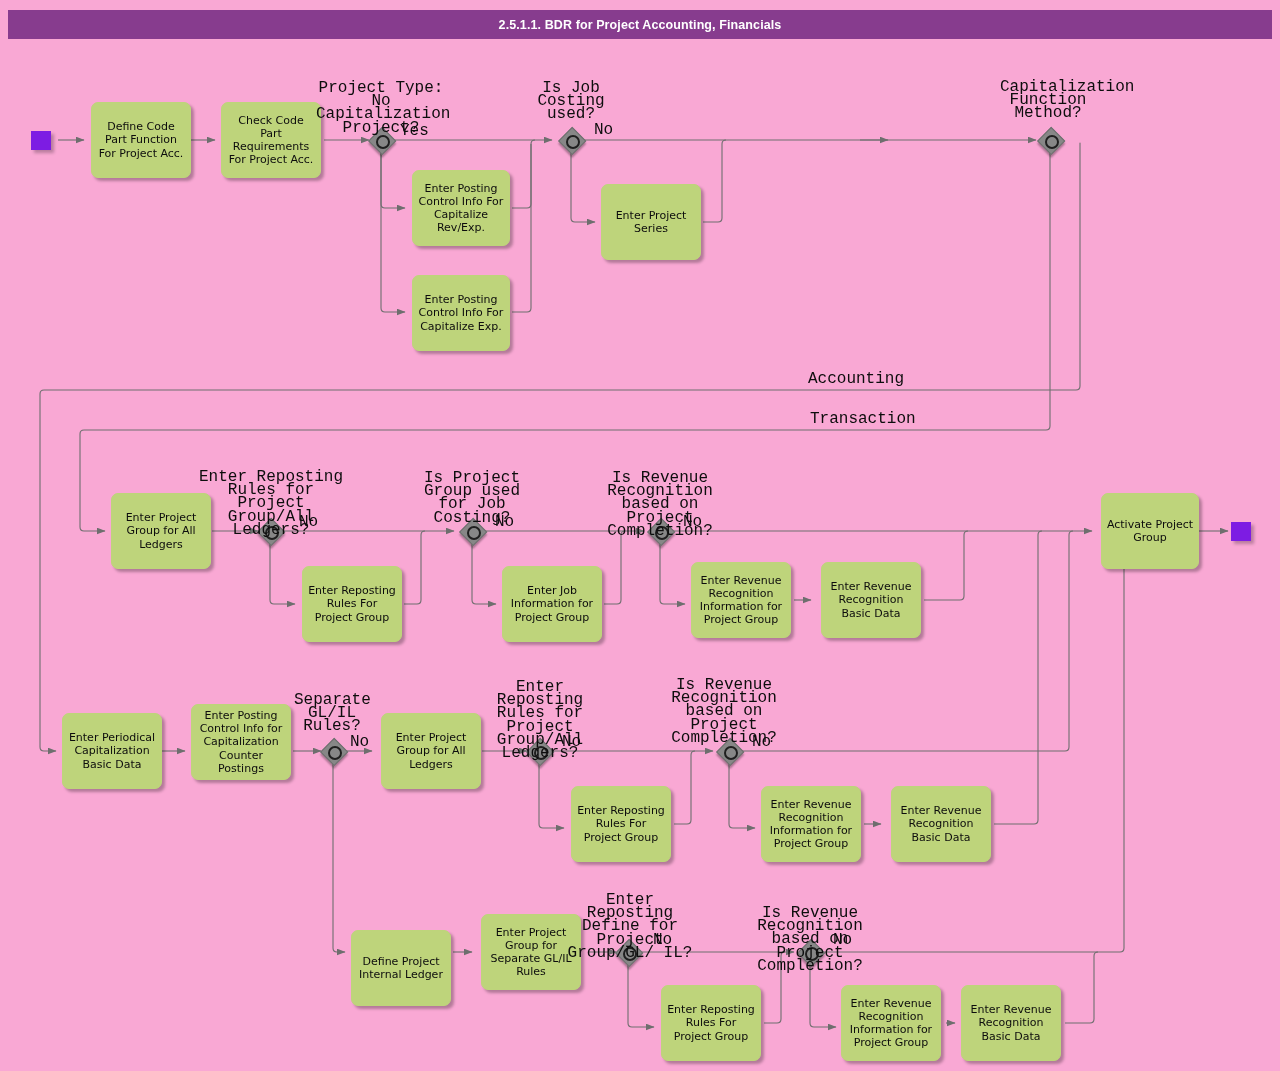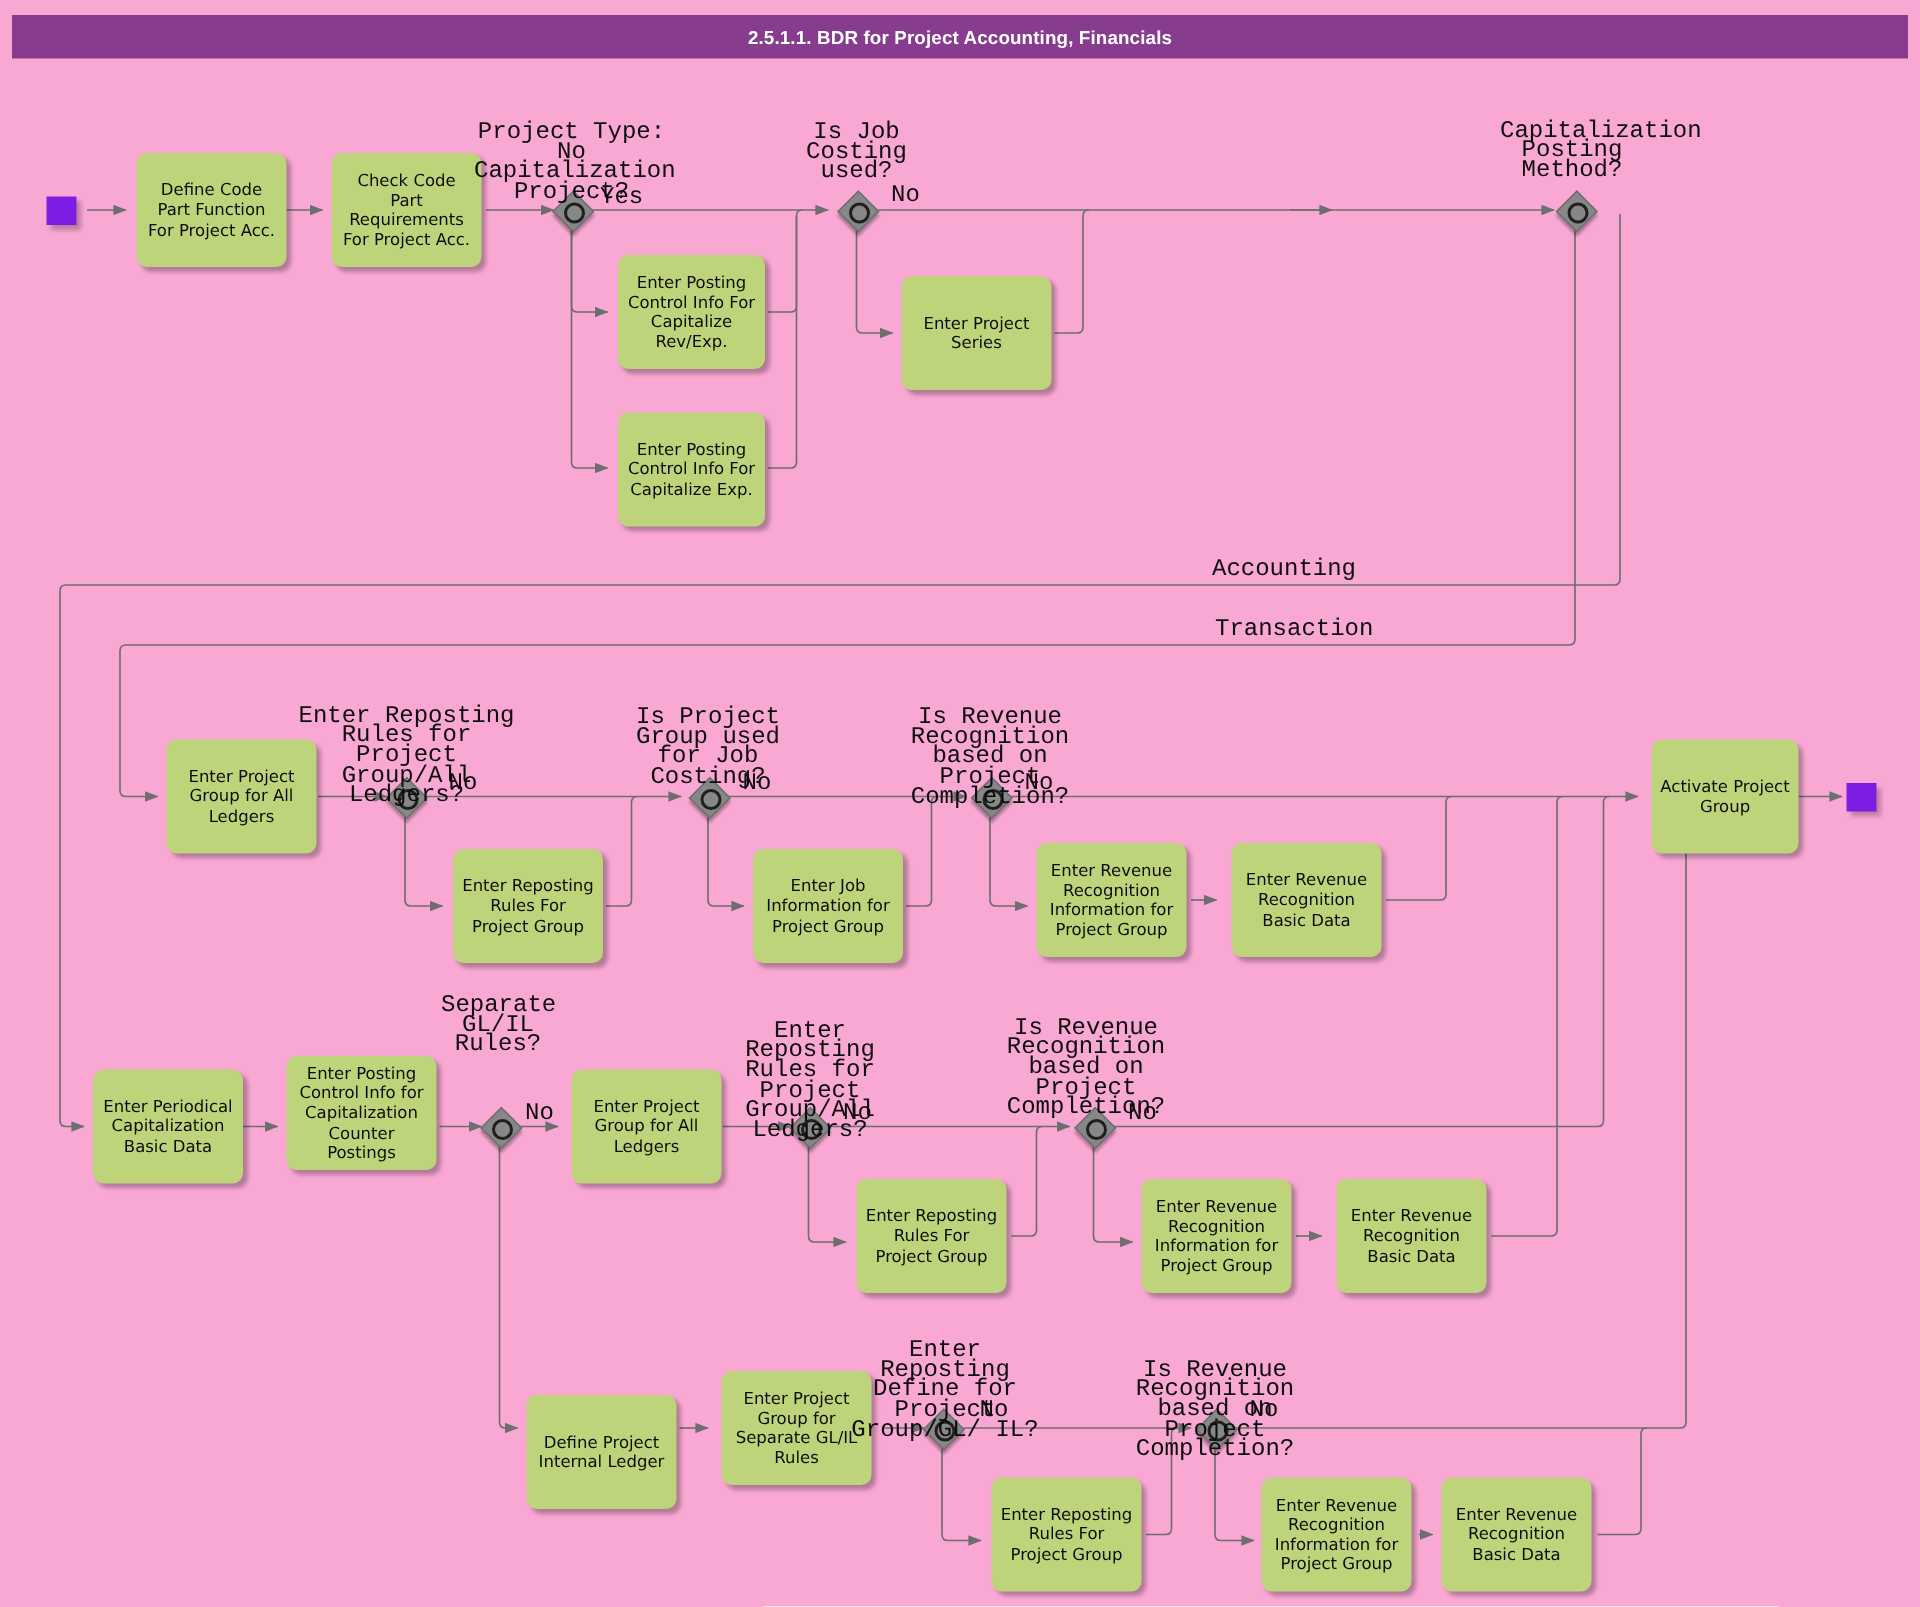--- a/index.html
+++ b/index.html
@@ -289,29 +289,29 @@
   </div>
   <div class="gw" style="left:797px;top:939px;">
     <div class="dia"></div>
     <div class="ring"></div>
   </div>
 
   <div class="lbl" style="left:316px;top:82px;width:130px;">Project Type: No Capitalization Project?</div>
 
   <div class="lbl" style="left:533px;top:82px;width:76px;">Is Job Costing used?</div>
 
-  <div class="lbl" style="left:1000px;top:81px;width:96px;">Capitalization Posting Method?</div>
+  <div class="lbl" style="left:1000px;top:81px;width:96px;">Capitalization Function Method?</div>
 
   <div class="lbl" style="left:198px;top:471px;width:146px;">Enter Reposting Rules for Project Group/All Ledgers?</div>
 
   <div class="lbl" style="left:415px;top:472px;width:114px;">Is Project Group used for Job Costing?</div>
 
   <div class="lbl" style="left:590px;top:472px;width:140px;">Is Revenue Recognition based on Project Completion?</div>
 
-  <div class="lbl" style="left:294px;top:664px;width:76px;">Separate GL/IL Rules?</div>
+  <div class="lbl" style="left:294px;top:694px;width:76px;">Separate GL/IL Rules?</div>
 
   <div class="lbl" style="left:482px;top:681px;width:116px;">Enter Reposting Rules for Project Group/All Ledgers?</div>
 
   <div class="lbl" style="left:664px;top:679px;width:120px;">Is Revenue Recognition based on Project Completion?</div>
 
   <div class="lbl" style="left:564px;top:894px;width:132px;">Enter Reposting Define for Project Group/GL/ IL?</div>
 
   <div class="lbl" style="left:740px;top:907px;width:140px;">Is Revenue Recognition based on Project Completion?</div>
 
   <div class="lbl left" style="left:400px;top:125px;">Yes</div>

